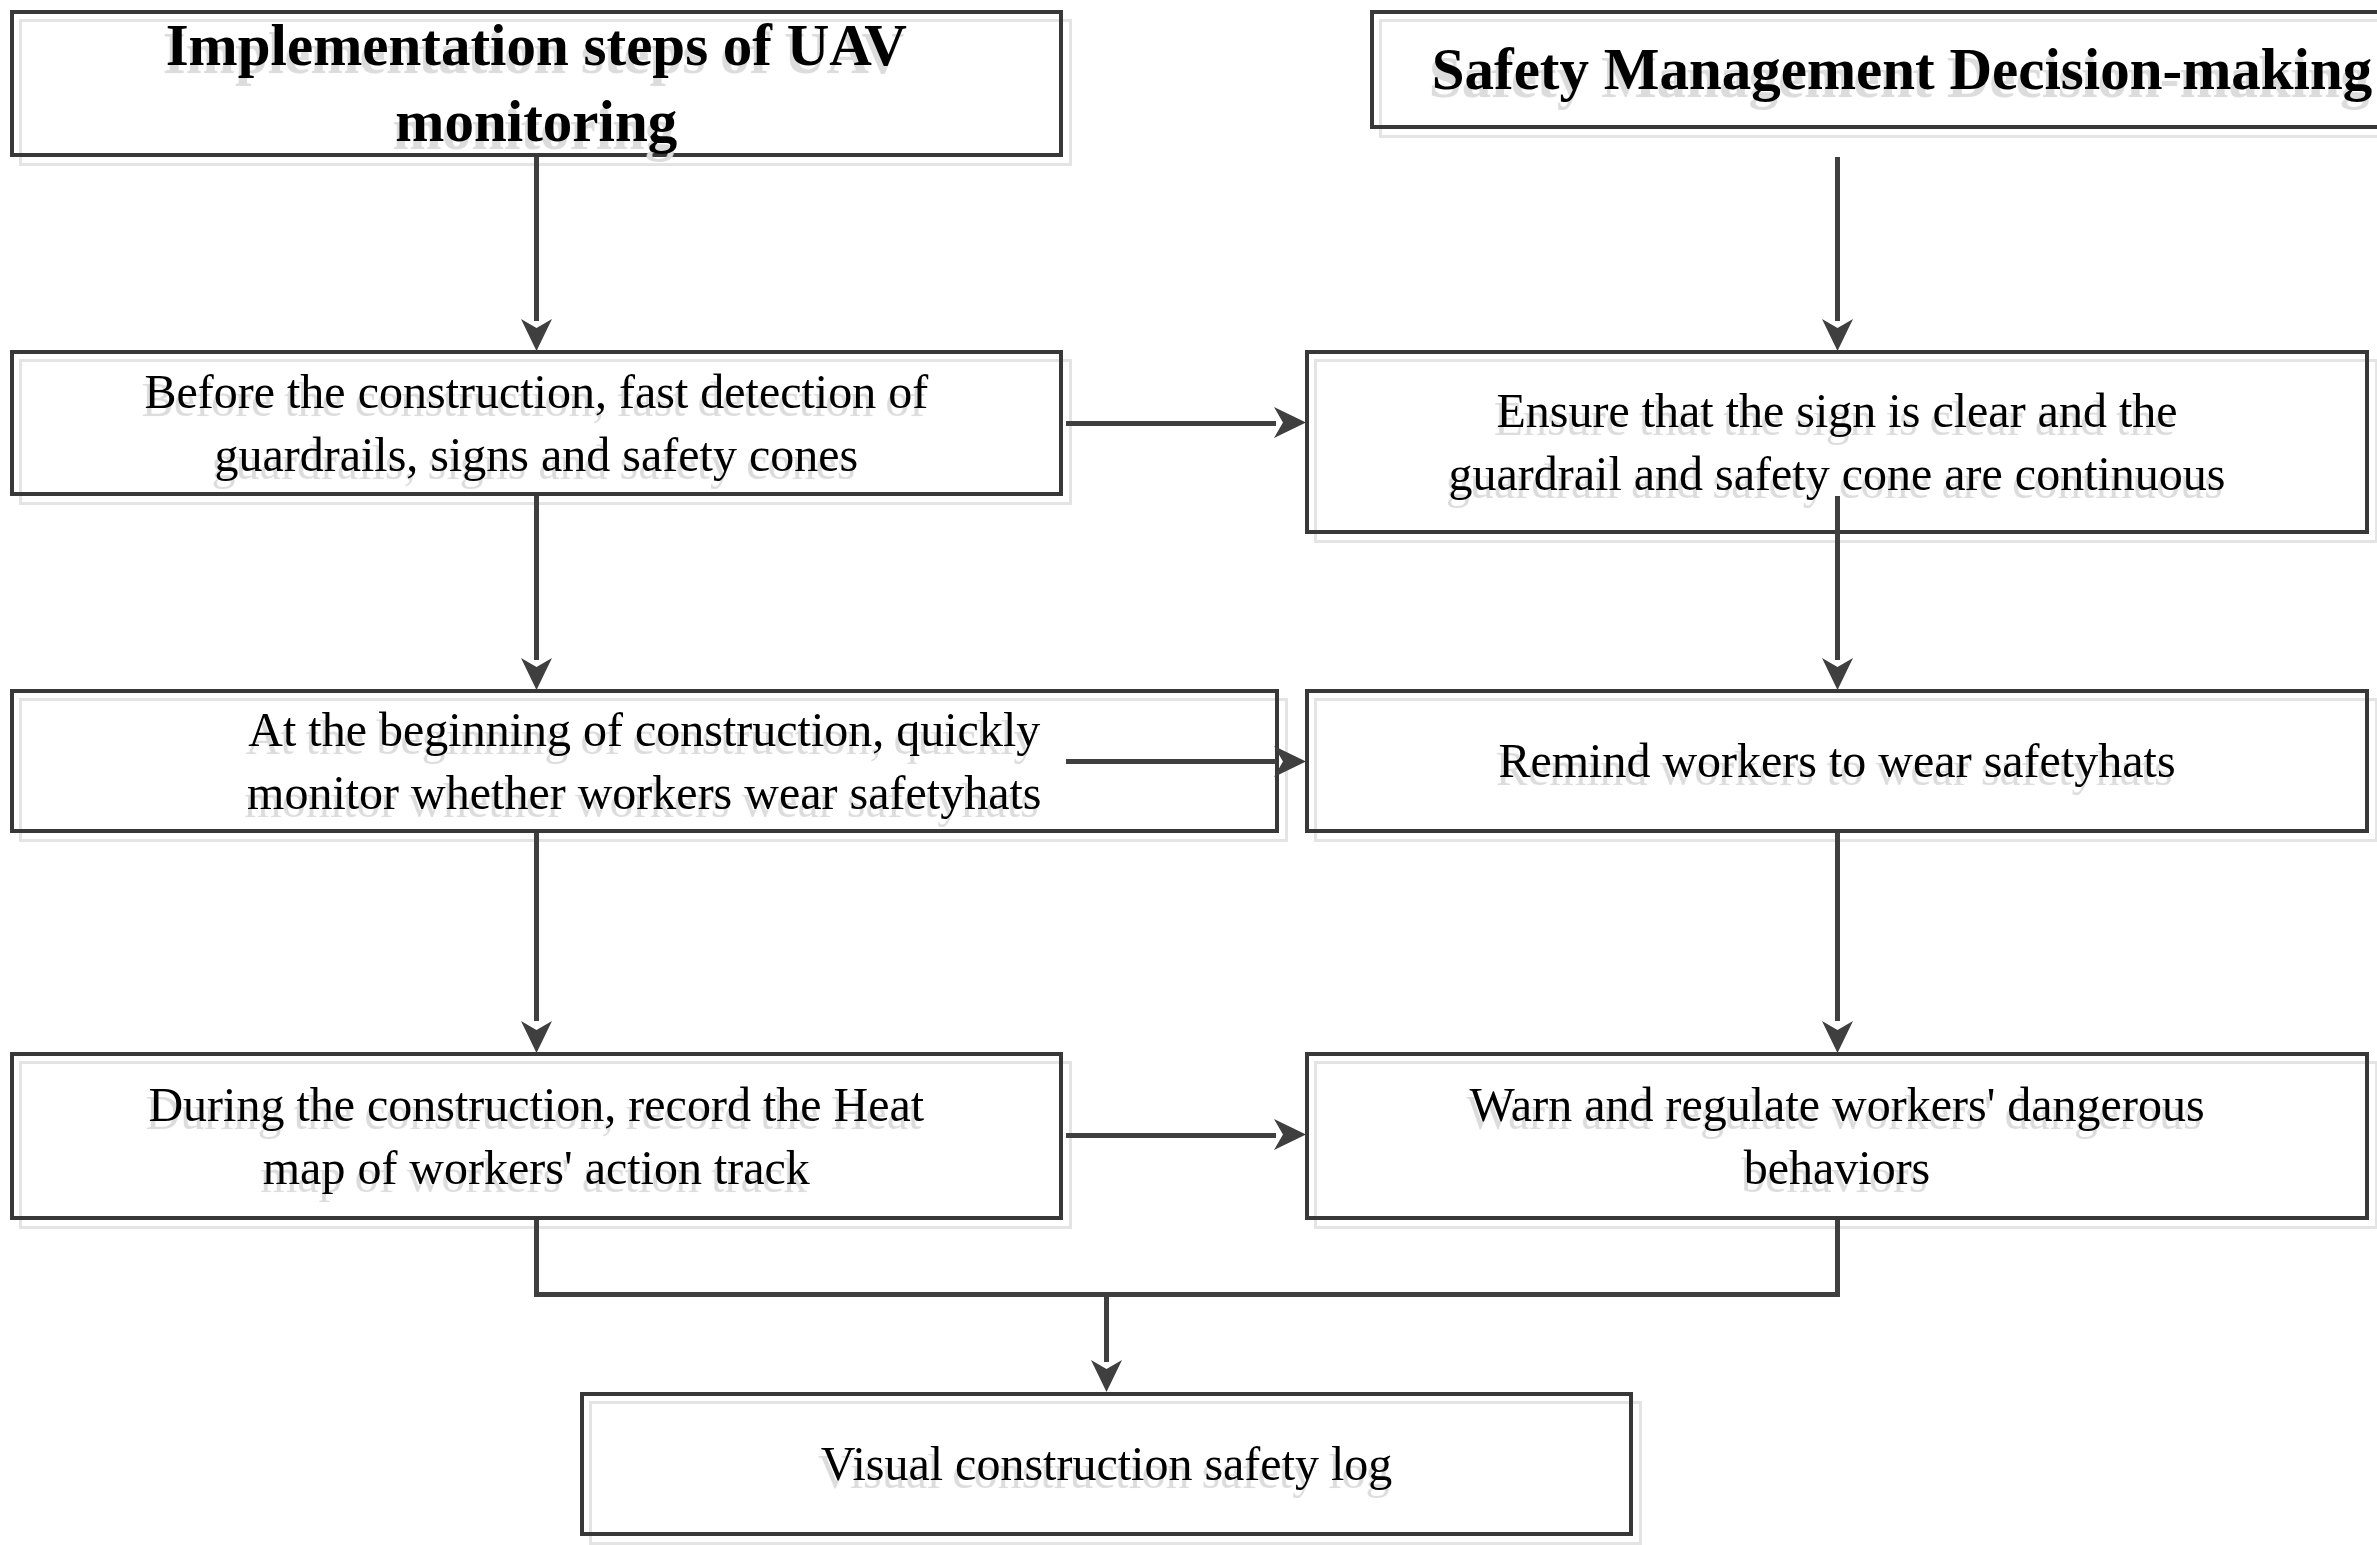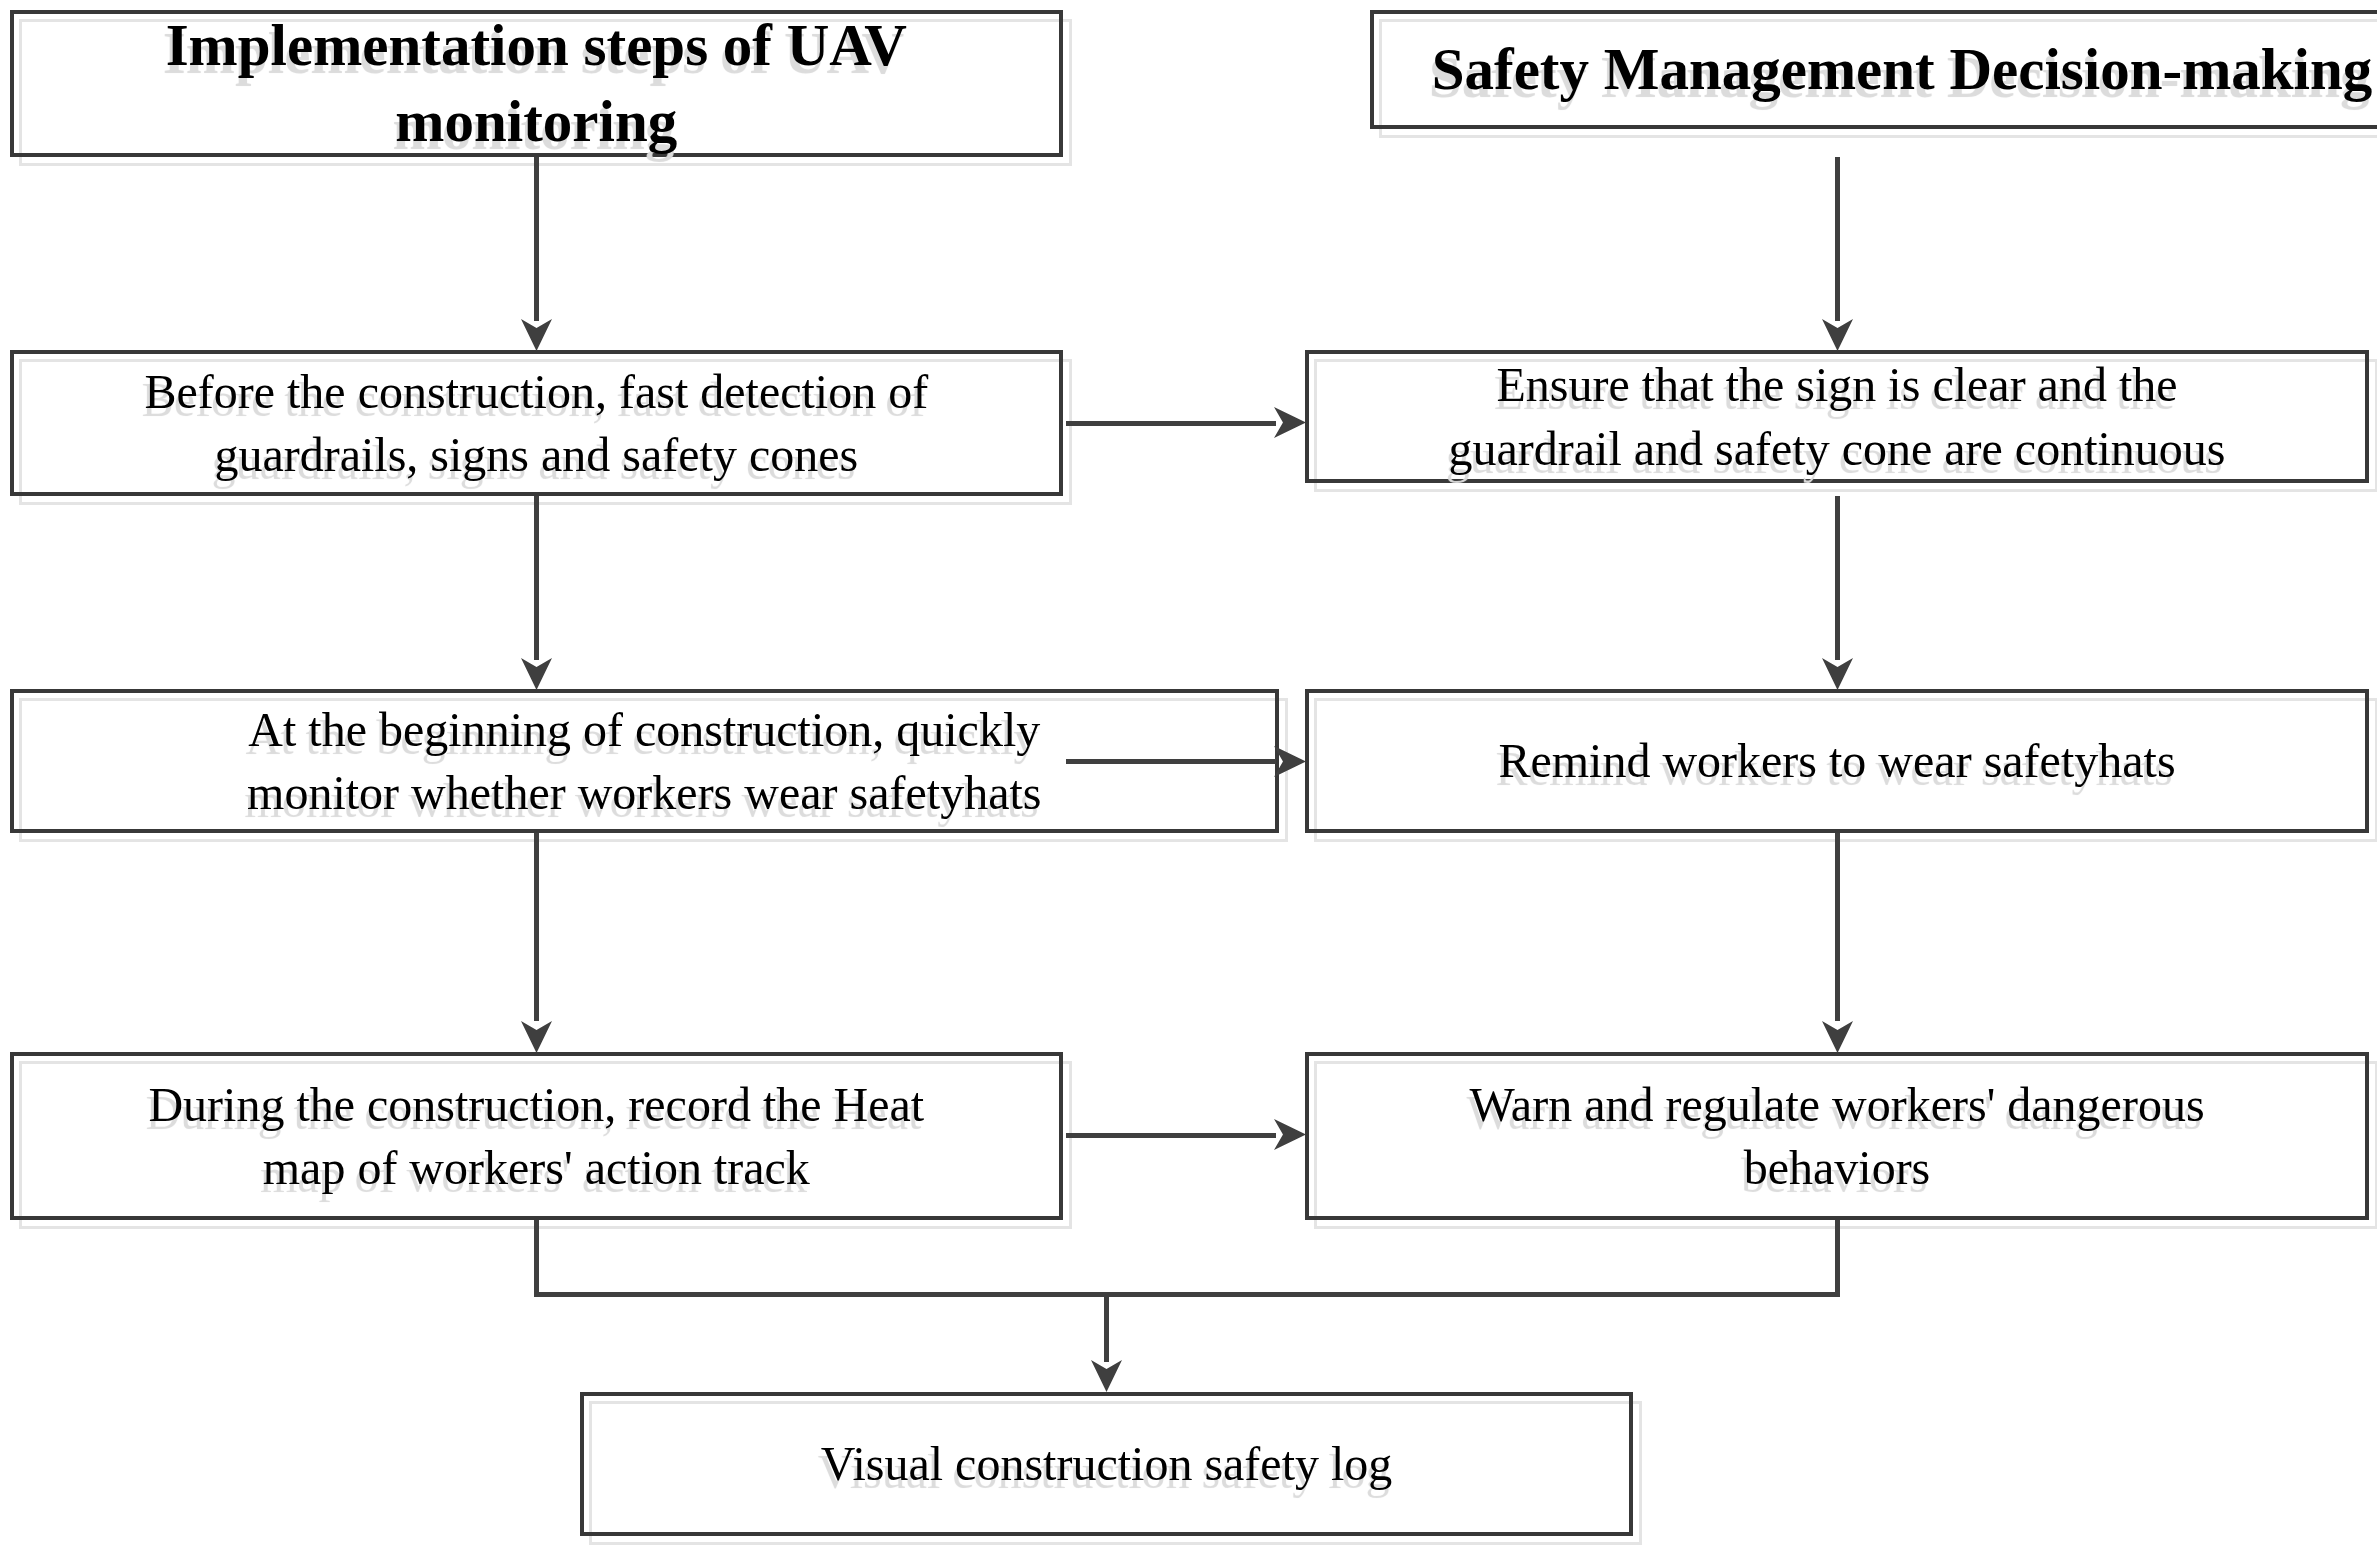--- a/index.html
+++ b/index.html
@@ -26,21 +26,21 @@
   .txt{
     white-space:pre-line;
     font-size:48px;line-height:1.32;color:#000000;
     text-shadow:-2.8px 8.4px 0.7px #dcdcdc;
   }
   .header .txt{font-weight:bold;font-size:59px;line-height:1.3;}
 
   #b-lh {left:9.8px;   top:9.8px;   width:1053px; height:147px;}
   #b-rh {left:1370px; top:9.8px;   width:1064px; height:119px;}
   #b-l2 {left:9.8px;   top:350px;  width:1053px; height:146px;}
-  #b-r2 {left:1305px; top:350px;  width:1064px; height:133px;}
+  #b-r2 {left:1305px; top:350px;  width:1064px; height:184px;}
   #b-l3 {left:9.8px;   top:689px;  width:1269px; height:144px;}
   #b-r3 {left:1305px; top:689px;  width:1064px; height:144px;}
   #b-l4 {left:9.8px;   top:1052px; width:1053px; height:168px;}
   #b-r4 {left:1305px; top:1052px; width:1064px; height:168px;}
   #b-out{left:580px;  top:1392px; width:1053px; height:144px;}
 
   
   .line{position:absolute;background:#3f3f3f;}
   .v{width:4.9px;}
   .h{height:4.9px;}

